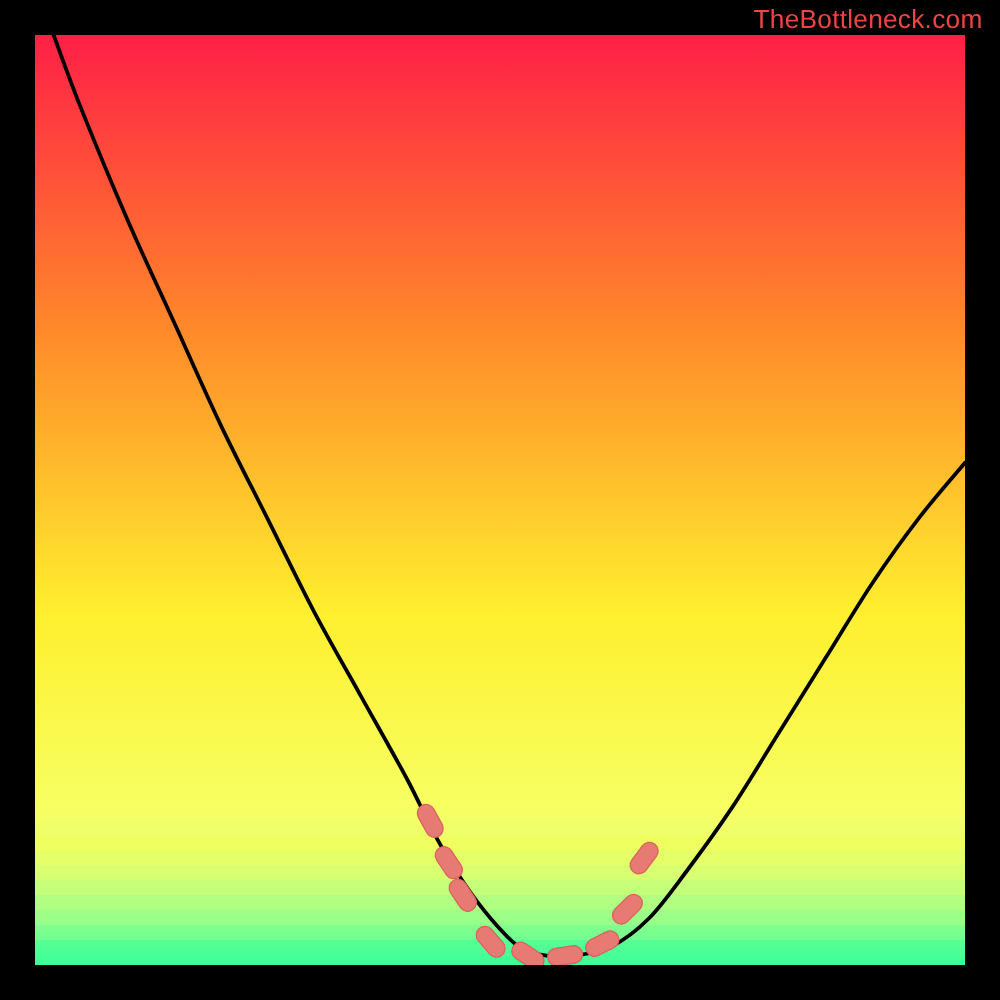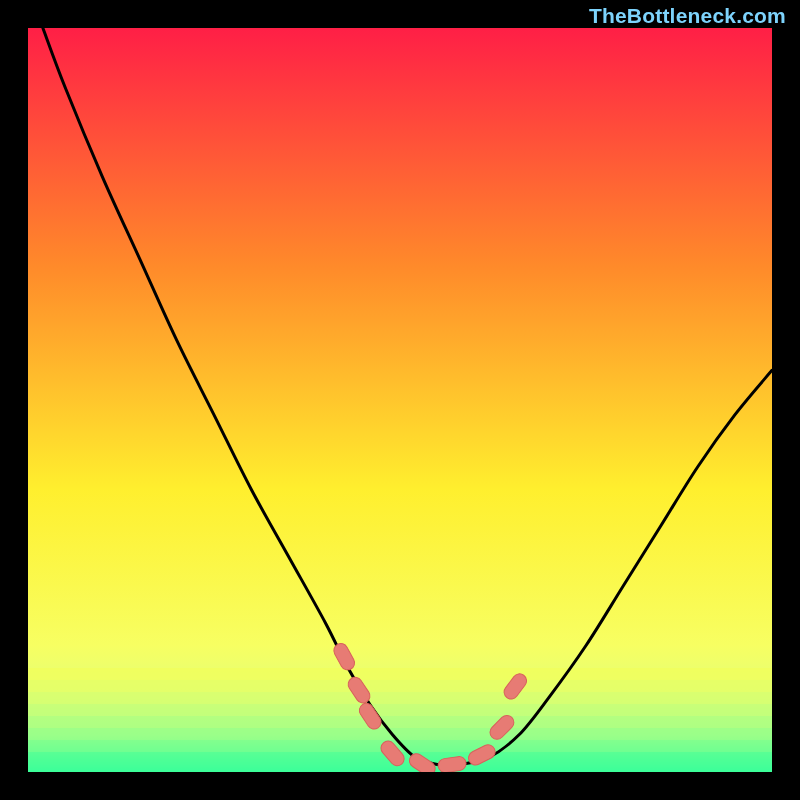--- a/index.html
+++ b/index.html
@@ -16,23 +16,23 @@
     left: 28px;
     top: 28px;
     width: 744px;
     height: 744px;
     background: #000;
   }
   .attribution {
     position: absolute;
     top: 4px;
     right: 14px;
-    color: #7dd3fc;
+    color: #ef4444;
     font-size: 21px;
-    font-weight: 700;
+    font-weight: 400;
     letter-spacing: 0.2px;
   }
   svg {
     position: absolute;
     left: 28px;
     top: 28px;
   }
 </style>
 </head>
 <body>

